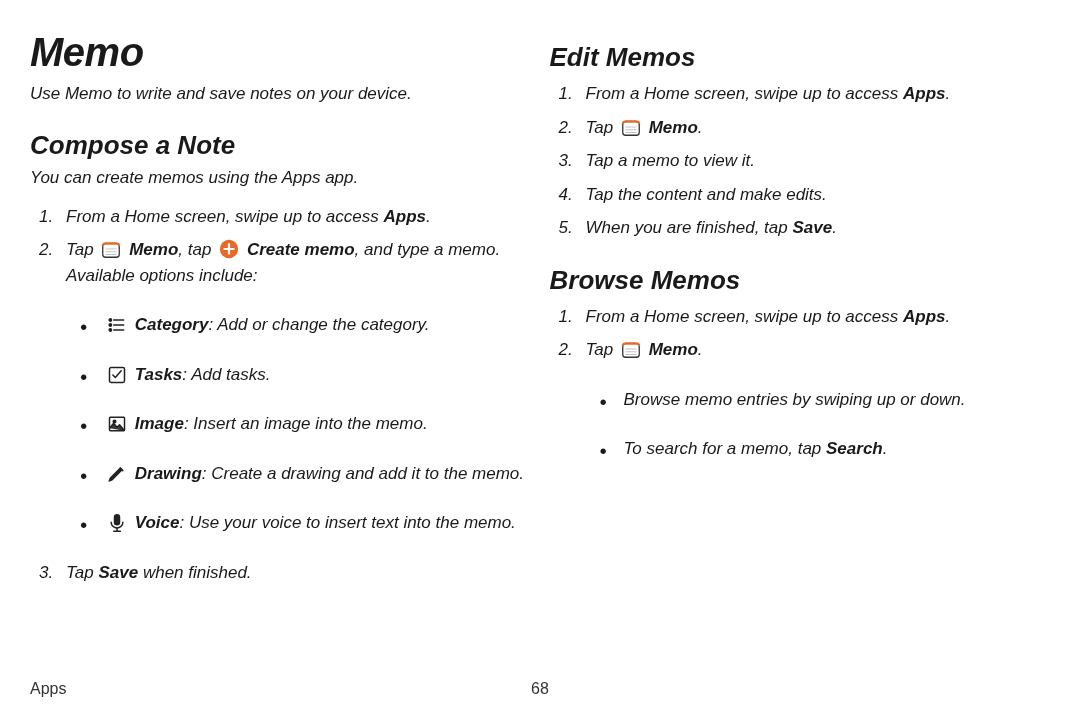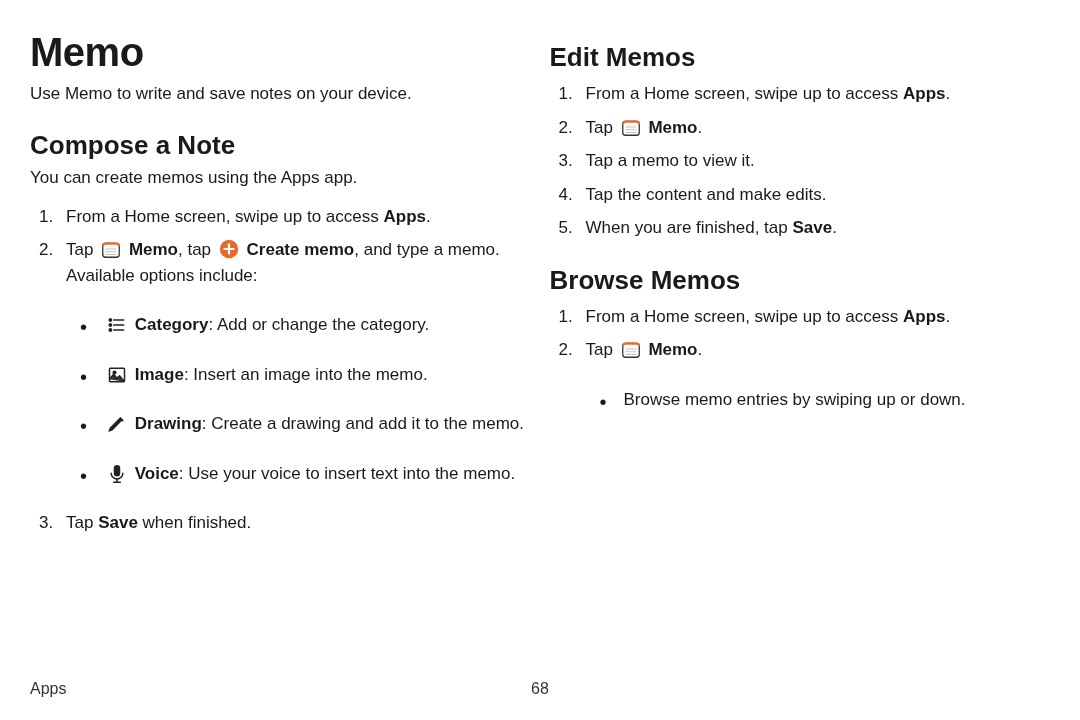--- a/index.html
+++ b/index.html
@@ -11,20 +11,21 @@
     width: 1080px;
     height: 720px;
     box-sizing: border-box;
   }
   .page {
     display: flex;
     padding: 30px 30px 10px 30px;
     gap: 19px;
     height: 680px;
     box-sizing: border-box;
+    font-style: italic;
   }
   .col {
     flex: 1;
     min-width: 0;
   }
   h1 {
     font-size: 40px;
     font-weight: 800;
     margin: 0 0 8px 0;
     letter-spacing: -0.5px;
@@ -141,20 +142,29 @@
                   <circle cx="4" cy="6" r="1.4" fill="#222"></circle>
                   <circle cx="4" cy="12" r="1.4" fill="#222"></circle>
                   <circle cx="4" cy="18" r="1.4" fill="#222"></circle>
                 </svg>
               </span>
             <span class="b">Category</span><span>: Add or change the category.</span>
           </li>
           <li>
             <span class="ic">
                 <svg viewBox="0 0 24 24" width="20" height="20" stroke="#222" stroke-width="1.8" fill="none">
+                  <rect x="3" y="3" width="18" height="18" rx="2"></rect>
+                  <path d="M7 12l3 3 7-8" stroke-linecap="round" stroke-linejoin="round"></path>
+                </svg>
+              </span>
+            <span class="b">Tasks</span><span>: Add tasks.</span>
+          </li>
+          <li>
+            <span class="ic">
+                <svg viewBox="0 0 24 24" width="20" height="20" stroke="#222" stroke-width="1.8" fill="none">
                   <rect x="3" y="4" width="18" height="16" rx="1"></rect>
                   <path d="M3 17l5-6 4 5 3-3 6 7" stroke-linejoin="round" fill="#222" fill-opacity="0.9"></path>
                   <circle cx="9" cy="9" r="1.6" fill="#222"></circle>
                 </svg>
               </span>
             <span class="b">Image</span><span>: Insert an image into the memo.</span>
           </li>
           <li>
             <span class="ic">
                 <svg viewBox="0 0 24 24" width="20" height="20" stroke="#222" stroke-width="1.8" fill="#222">
@@ -216,20 +226,21 @@
               <circle cx="10" cy="5.5" r="0.9" fill="#e86a2a"></circle>
               <circle cx="13" cy="5.5" r="0.9" fill="#e86a2a"></circle>
               <circle cx="16" cy="5.5" r="0.9" fill="#e86a2a"></circle>
               <line x1="6" y1="12" x2="18" y2="12" stroke="#bbb"></line>
               <line x1="6" y1="15" x2="18" y2="15" stroke="#bbb"></line>
               <line x1="6" y1="18" x2="18" y2="18" stroke="#bbb"></line>
             </svg>
           </span> <span class="b">Memo</span><span>.</span>
         <ul class="bullets">
           <li>Browse memo entries by swiping up or down.</li>
+          <li><span>To search for a memo, tap </span><span class="b">Search</span><span>.</span></li>
         </ul>
       </li>
     </ol>
   </div>
 </div>
 
 <div class="footer-wrap">
   <div class="footer">
     <span>Apps</span>
     <span class="pg">68</span>

